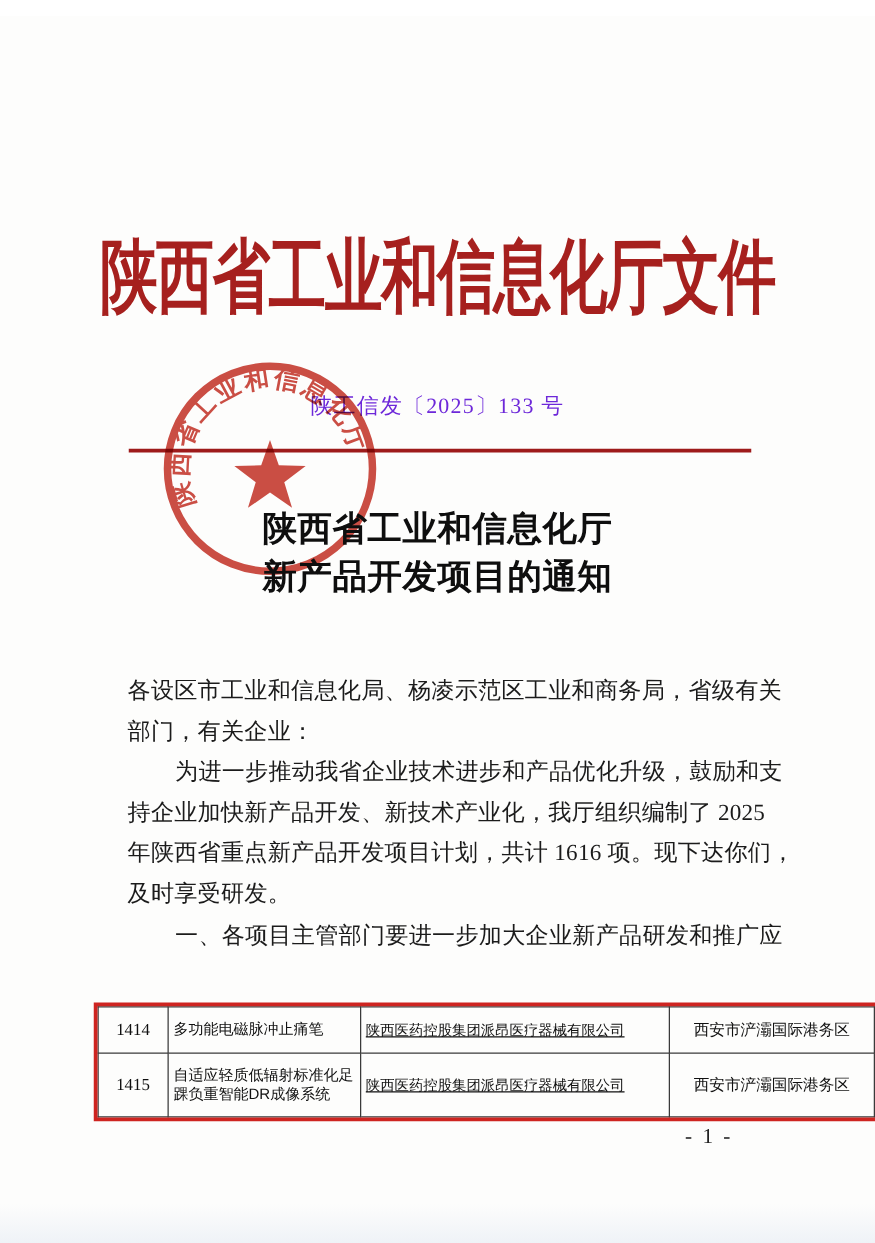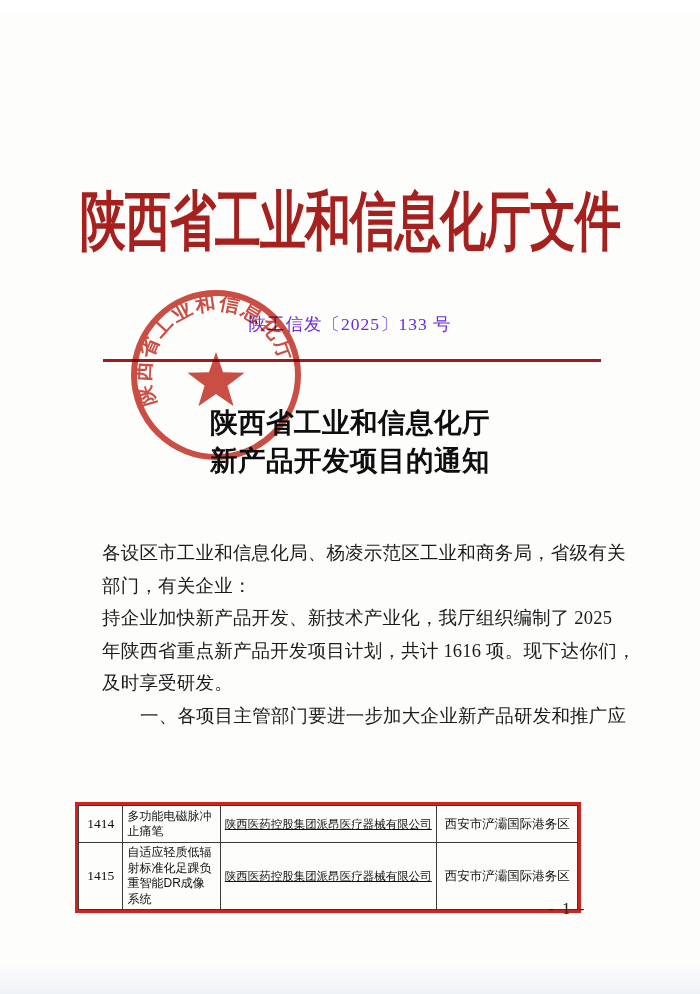--- a/index.html
+++ b/index.html
@@ -82,21 +82,21 @@
     color: #1b1b1b;
     line-height: 32.6px;
     letter-spacing: 0.2px;
   }
   .body-line { white-space: nowrap; }
   .body-line.indent { padding-left: 38px; }
   .projects-table {
     position: absolute;
     top: 792px;
     left: 78px;
-    width: 500px;
+    width: 622px;
     border-collapse: collapse;
     font-family: "Liberation Sans", "DejaVu Sans", sans-serif;
     color: #101010;
     outline: 3px solid #ce2420;
     outline-offset: 0px;
     background: #fdfdfc;
   }
   .projects-table td {
     border: 1px solid #3a3a3a;
     padding: 2px 4px;
@@ -138,20 +138,21 @@
   </svg>
 
   <div class="doc-title">
     <div>陕西省工业和信息化厅</div>
     <div>新产品开发项目的通知</div>
   </div>
 
   <div class="body-text">
     <div class="body-line">各设区市工业和信息化局、杨凌示范区工业和商务局，省级有关</div>
     <div class="body-line">部门，有关企业：</div>
+    <div class="body-line indent">为进一步推动我省企业技术进步和产品优化升级，鼓励和支</div>
     <div class="body-line">持企业加快新产品开发、新技术产业化，我厅组织编制了 2025</div>
     <div class="body-line">年陕西省重点新产品开发项目计划，共计 1616 项。现下达你们，</div>
     <div class="body-line">及时享受研发。</div>
     <div class="body-line indent">一、各项目主管部门要进一步加大企业新产品研发和推广应</div>
   </div>
 
   <table class="projects-table">
     <tbody>
       <tr class="row-1">
         <td class="col-id">1414</td>

